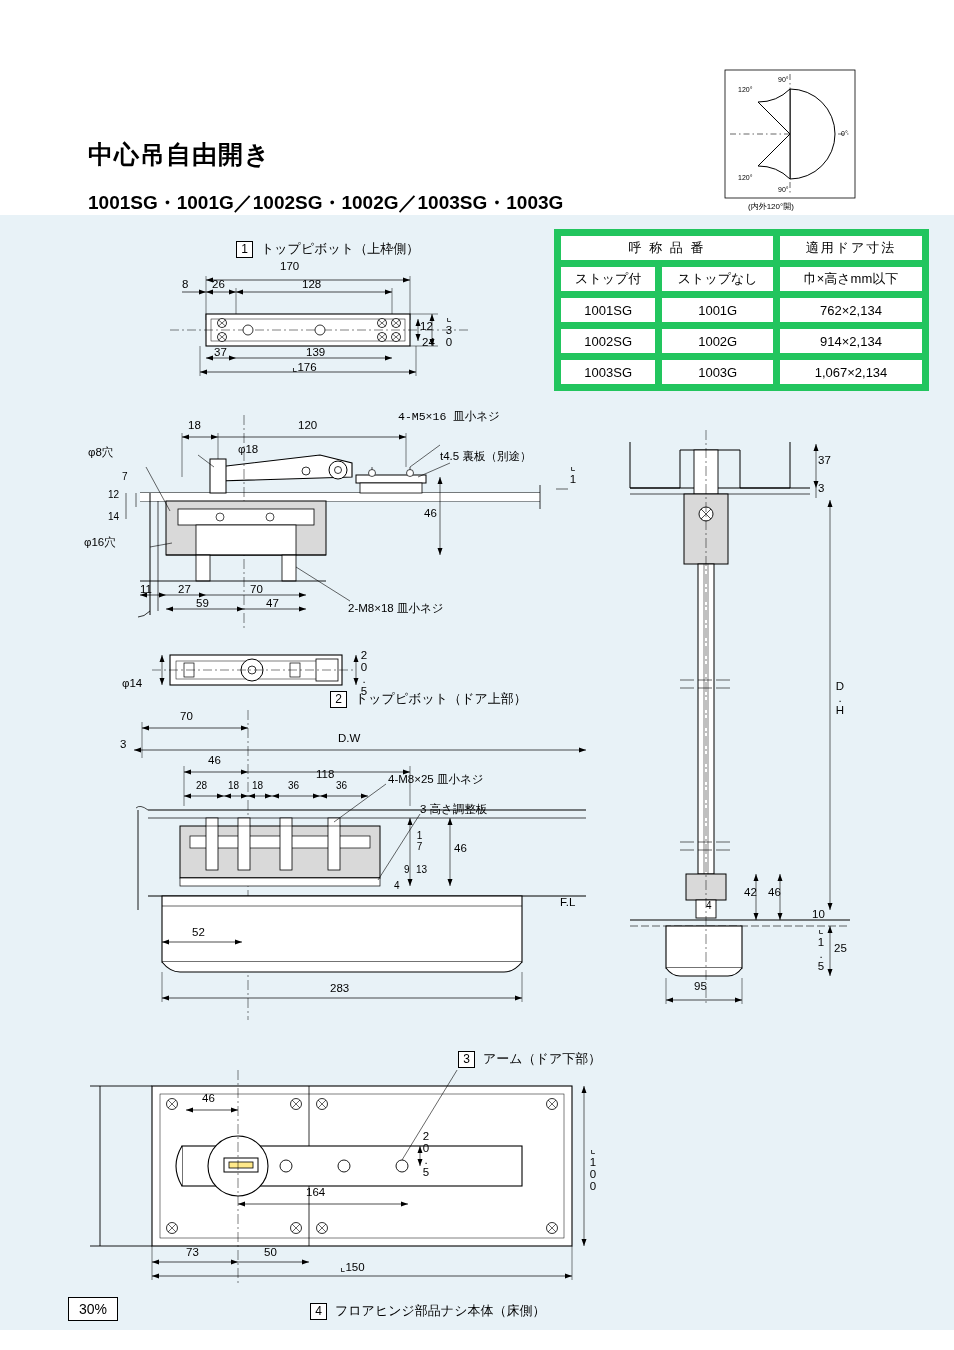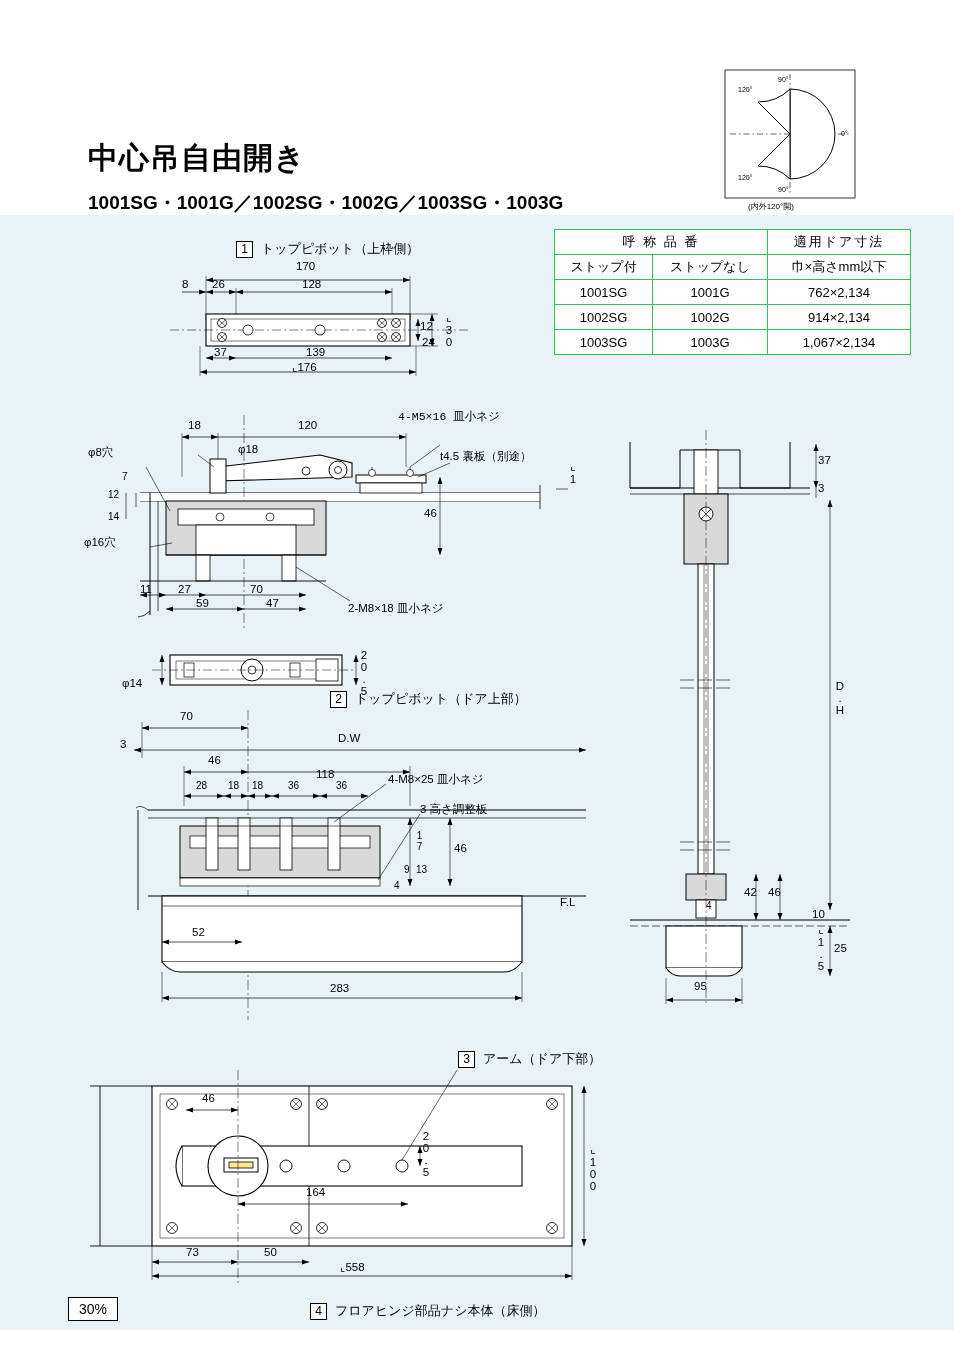--- a/index.html
+++ b/index.html
@@ -4,33 +4,33 @@
 <style>
   html,body{margin:0;padding:0;}
   body{
     width:954px;height:1350px;background:#ffffff;
     font-family:"Liberation Sans", sans-serif;
     color:#000;position:relative;overflow:hidden;
   }
   #sheet{position:absolute;left:0;top:0;width:954px;height:1350px;}
   .bg-band{position:absolute;left:0;top:215px;width:954px;height:1115px;background:#e8f2f7;}
   .abs{position:absolute;}
-  .t-head{font-size:30px;font-weight:bold;letter-spacing:1px;}
+  .t-head{font-size:25px;font-weight:bold;letter-spacing:1px;}
   .t-sub{font-size:19px;font-weight:bold;letter-spacing:0px;}
   .dim{font-size:11.5px;}
   .dim-s{font-size:10px;}
   .tiny{font-size:8px;}
   .cap{font-size:13px;}
   .box-num{
     border:1px solid #000;font-size:12px;width:15px;height:15px;
     display:flex;align-items:center;justify-content:center;background:#fff;
   }
   
   table.spec{border-collapse:collapse;font-size:13px;background:#fff;}
-  table.spec td{border:1px solid #22c55e;text-align:center;padding:2px 6px;height:20px;}
+  table.spec td{border:7px solid #22c55e;text-align:center;padding:2px 6px;height:20px;}
   table.spec td.hd{font-weight:normal;letter-spacing:2px;}
   
   .pct{border:1px solid #000;background:#fff;font-size:14px;padding:3px 10px;}
   svg{display:block;}
   .v-text{writing-mode:vertical-rl;text-orientation:upright;}
 </style>
 </head>
 <body>
 
 <div id="sheet">
@@ -157,21 +157,21 @@
         <path d="M66 96 l-7 -2.5 v5 z" fill="#000"></path>
       <line x1="66" y1="96" x2="222" y2="96" stroke="#000" stroke-width="0.7"></line>
       <path d="M222 96 l-7 -2.5 v5 z" fill="#000"></path>
 
       <line x1="30" y1="110" x2="246" y2="110" stroke="#000" stroke-width="0.7"></line>
       <path d="M30 110 l7 -2.5 v5 z" fill="#000"></path>
         <path d="M246 110 l-7 -2.5 v5 z" fill="#000"></path>
       <line x1="30" y1="84" x2="30" y2="114" stroke="#000" stroke-width="0.5"></line>
       <line x1="246" y1="84" x2="246" y2="114" stroke="#000" stroke-width="0.5"></line>
     </svg>
-    <div class="abs dim" style="left:126px;top:-2px;text-align:center;">170</div>
+    <div class="abs dim" style="left:110px;top:-2px;text-align:center;">170</div>
     <div class="abs dim" style="left:12px;top:16px;">8</div>
     <div class="abs dim" style="left:42px;top:16px;">26</div>
     <div class="abs dim" style="left:132px;top:16px;">128</div>
     <div class="abs dim" style="left:250px;top:58px;">12</div>
     <div class="abs dim" style="left:252px;top:74px;">24</div>
     <div class="abs dim v-text" style="left:272px;top:48px;">⌞30</div>
     <div class="abs dim" style="left:44px;top:84px;">37</div>
     <div class="abs dim" style="left:136px;top:84px;">139</div>
     <div class="abs dim" style="left:122px;top:98px;">⌞176</div>
   </div>
@@ -565,21 +565,21 @@
       <line x1="482" y1="176" x2="482" y2="210" stroke="#000" stroke-width="0.5"></line>
 
       <line x1="312" y1="90" x2="372" y2="-8" stroke="#000" stroke-width="0.6"></line>
     </svg>
     <div class="abs dim" style="left:112px;top:22px;">46</div>
     <div class="abs dim v-text" style="left:330px;top:60px;">20.5</div>
     <div class="abs dim" style="left:216px;top:116px;">164</div>
     <div class="abs dim v-text" style="left:496px;top:72px;">⌞100</div>
     <div class="abs dim" style="left:96px;top:176px;">73</div>
     <div class="abs dim" style="left:174px;top:176px;">50</div>
-    <div class="abs dim" style="left:250px;top:190px;">⌞558</div>
+    <div class="abs dim" style="left:250px;top:190px;">⌞150</div>
   </div>
 
   <div class="abs" style="left:68px;top:1300px;">
     <span class="pct">30%</span>
   </div>
   <div class="abs" style="left:310px;top:1302px;display:flex;align-items:center;gap:8px;">
     <div class="box-num">4</div>
     <div class="cap">フロアヒンジ部品ナシ本体（床側）</div>
   </div>
 

